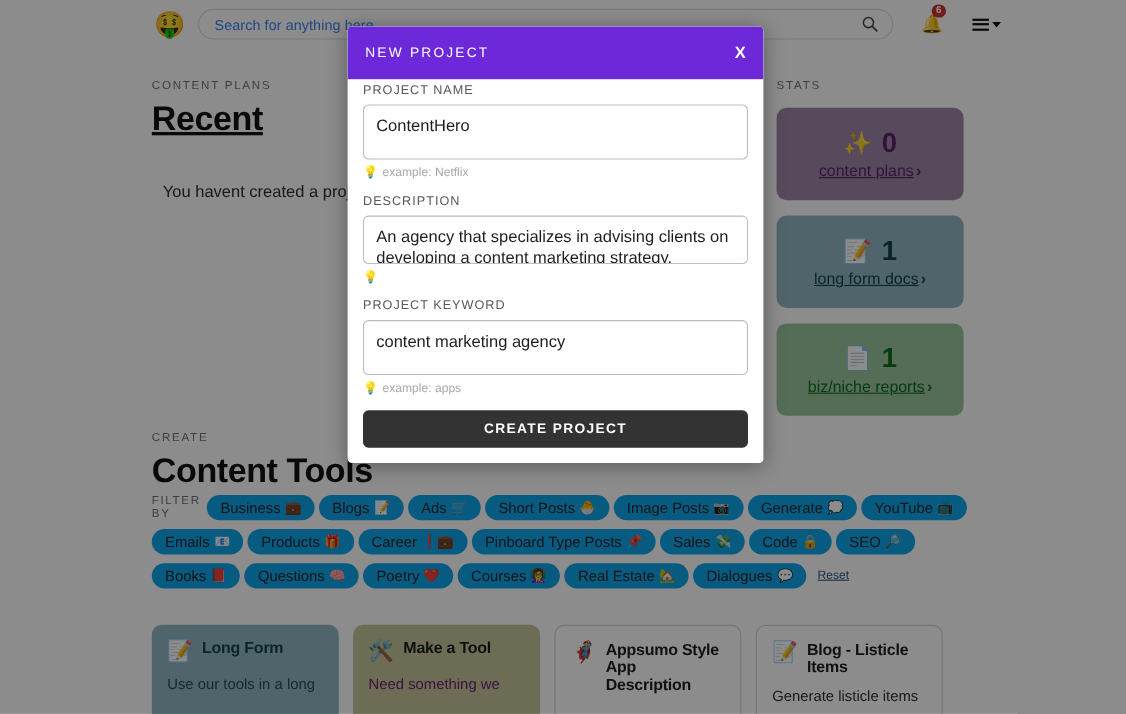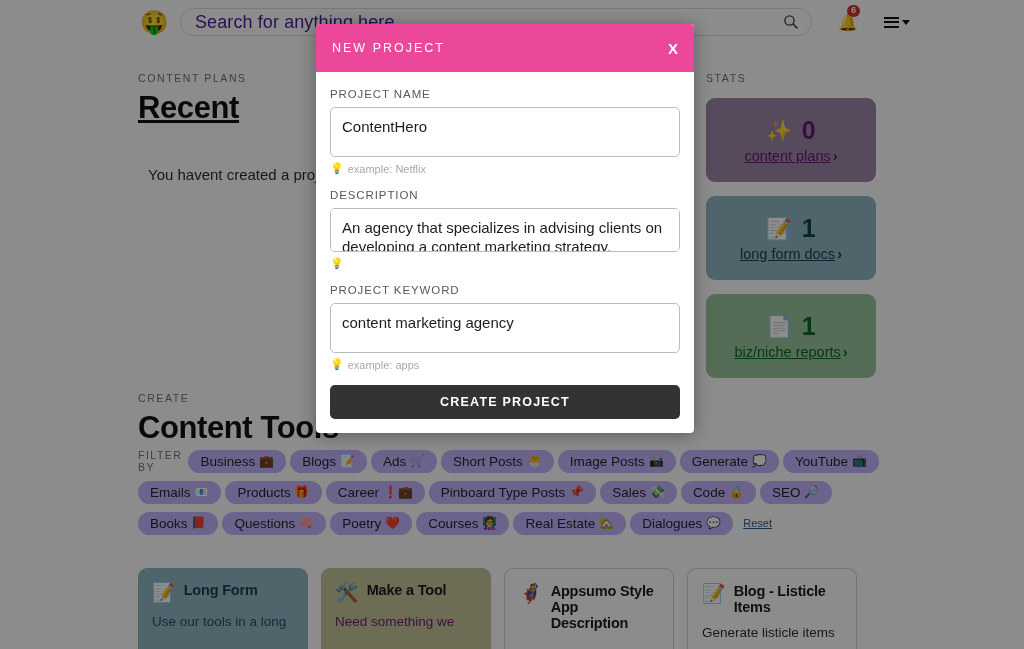--- a/index.html
+++ b/index.html
@@ -22,21 +22,21 @@
   .avatar {
     width:28px; height:28px; border-radius:50%;
     font-size:23px; line-height:28px; text-align:center;
     margin-left:124px; flex:0 0 auto;
   }
   .searchwrap {
     position:relative; flex:0 0 auto; width:632px; height:28px;
     border:1px solid #d9dce0; border-radius:14px;
     display:flex; align-items:center; padding:0 14px;
   }
-  .searchwrap .ph { font-size:18px; color:#4c1d95; letter-spacing:.1px; }
+  .searchwrap .ph { font-size:13px; color:#3b82f6; letter-spacing:.1px; }
   .search-icon { position:absolute; right:12px; top:5px; color:#555; }
   .bellwrap { position:relative; margin-left:14px; }
   .bell { font-size:16px; color:#111; }
   .badge {
     position:absolute; left:9px; top:-8px;
     background:#d0342c; color:#fff; border-radius:7px;
     font-size:9px; font-weight:bold; padding:1px 4px 2px; line-height:1;
   }
   .hamburger { margin-left:14px; display:flex; align-items:center; gap:3px; }
   .hamburger .bars { display:inline-block; }
@@ -65,21 +65,21 @@
   .stat-link { font-size:14.5px; text-decoration:underline; font-weight:500; }
   .stat-link .chev { text-decoration:none; display:inline-block; margin-left:2px; font-weight:bold; }
 
   #explore-block { position:absolute; left:138px; top:392px; }
   #explore-block .bigtitle { margin-top:6px; }
 
   .filter-rows { position:absolute; left:138px; top:450px; width:740px; }
   .frow { display:flex; align-items:center; flex-wrap:nowrap; gap:4px; margin-bottom:9px; height:22px; }
   .filter-by { font-size:10.5px; letter-spacing:1.5px; color:#6f7378; margin-right:2px; }
   .chip {
-    background:#c4b5fd; border-radius:12px; height:23px;
+    background:#0ea5e9; border-radius:12px; height:23px;
     display:inline-flex; align-items:center; gap:4px;
     padding:0 12px; font-size:13.5px; color:#24262a; white-space:nowrap;
   }
   .chip .em { font-size:12px; }
   .reset { font-size:11px; color:#2b5c8a; text-decoration:underline; margin-left:6px; }
 
   .tool-cards { position:absolute; left:138px; top:568px; display:flex; gap:13px; }
   .tool-card {
     width:170px; height:120px; border-radius:9px; padding:14px 14px 0;
     overflow:hidden;
@@ -93,26 +93,26 @@
   
   #overlay { position:absolute; inset:0; background:rgba(0,0,0,0.45); }
 
   
   #modal {
     position:absolute; left:316px; top:24px; width:378px;
     background:#fff; border-radius:4px; overflow:hidden;
     box-shadow:0 2px 18px rgba(0,0,0,.35);
   }
   .modal-head {
-    background:#ec4899; height:48px; display:flex; align-items:center;
+    background:#6d28d9; height:48px; display:flex; align-items:center;
     justify-content:space-between; padding:0 16px;
   }
   .modal-title { color:#fff; font-size:12.5px; letter-spacing:2px; }
   .modal-close { color:#fff; font-size:15px; font-weight:bold; cursor:pointer; }
-  .modal-body { padding:16px 14px 14px; }
+  .modal-body { padding:4px 14px 14px; }
   .flabel { font-size:11.5px; letter-spacing:.9px; color:#55585d; margin-bottom:7px; }
   .finput {
     width:100%; border:1px solid #b9bcc0; border-radius:5px;
     font-family:"Liberation Sans", sans-serif; font-size:15px; color:#1b1d20;
     padding:9px 11px; resize:none; display:block; line-height:1.28;
     background:#fff; outline:none;
   }
   .fhint { font-size:11px; color:#a6a9ad; margin:5px 0 14px; display:flex; align-items:center; gap:4px; }
   .bulb { font-size:11px; }
   .cta {

